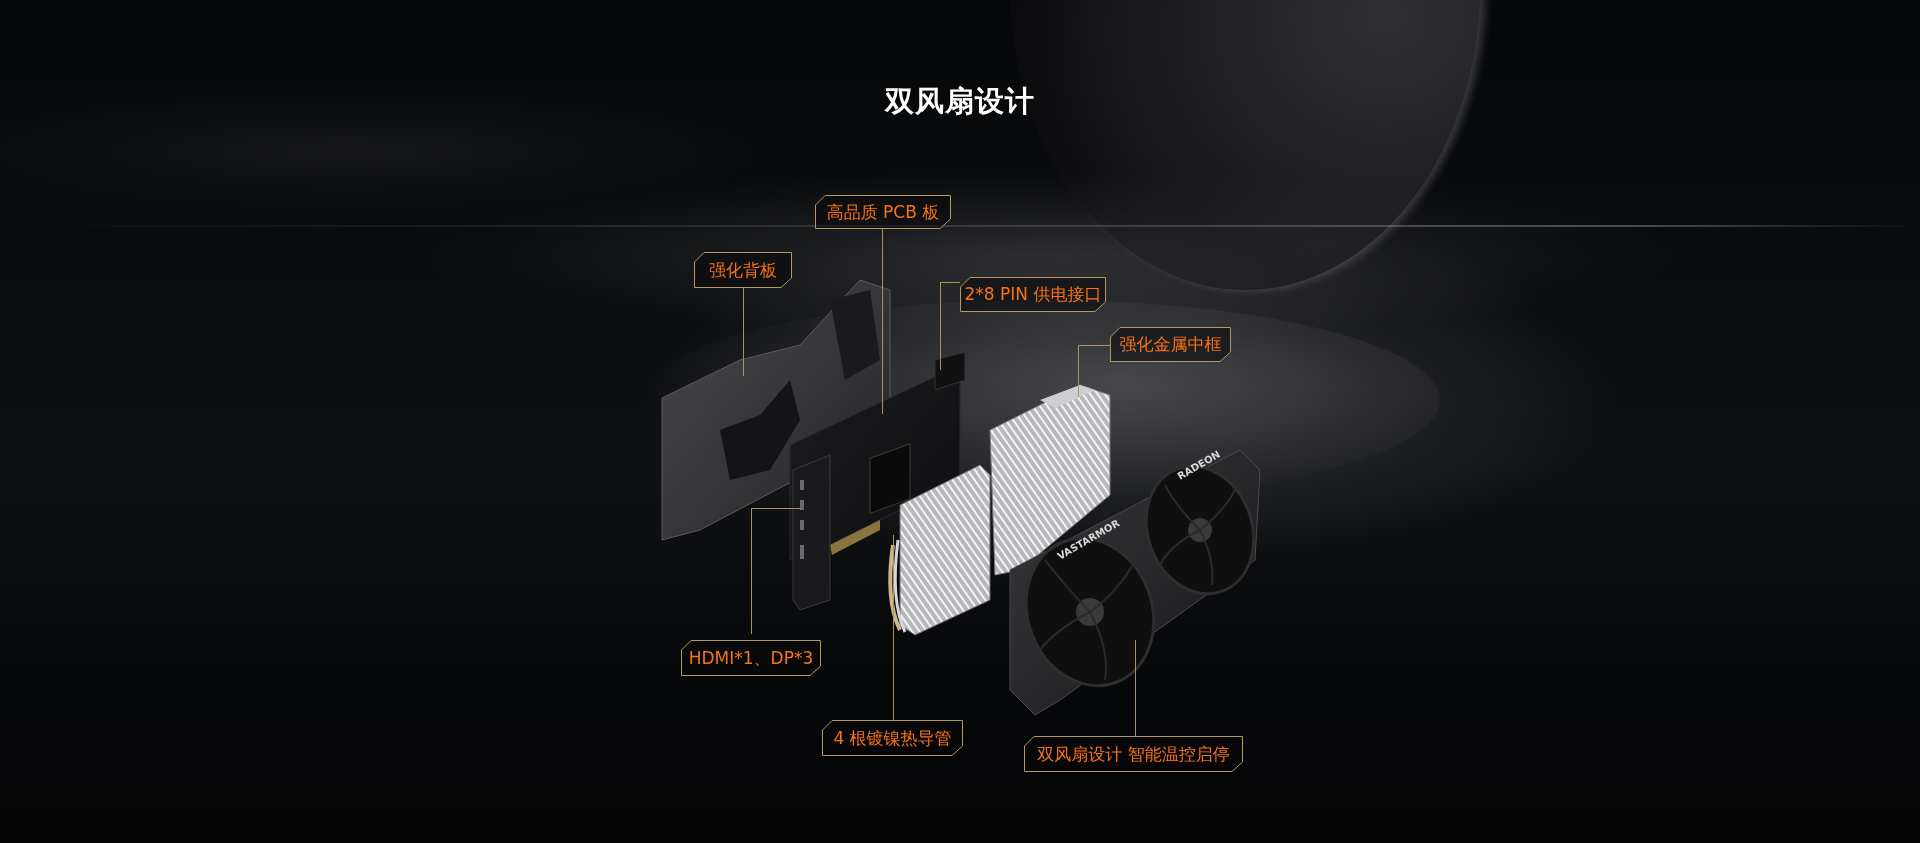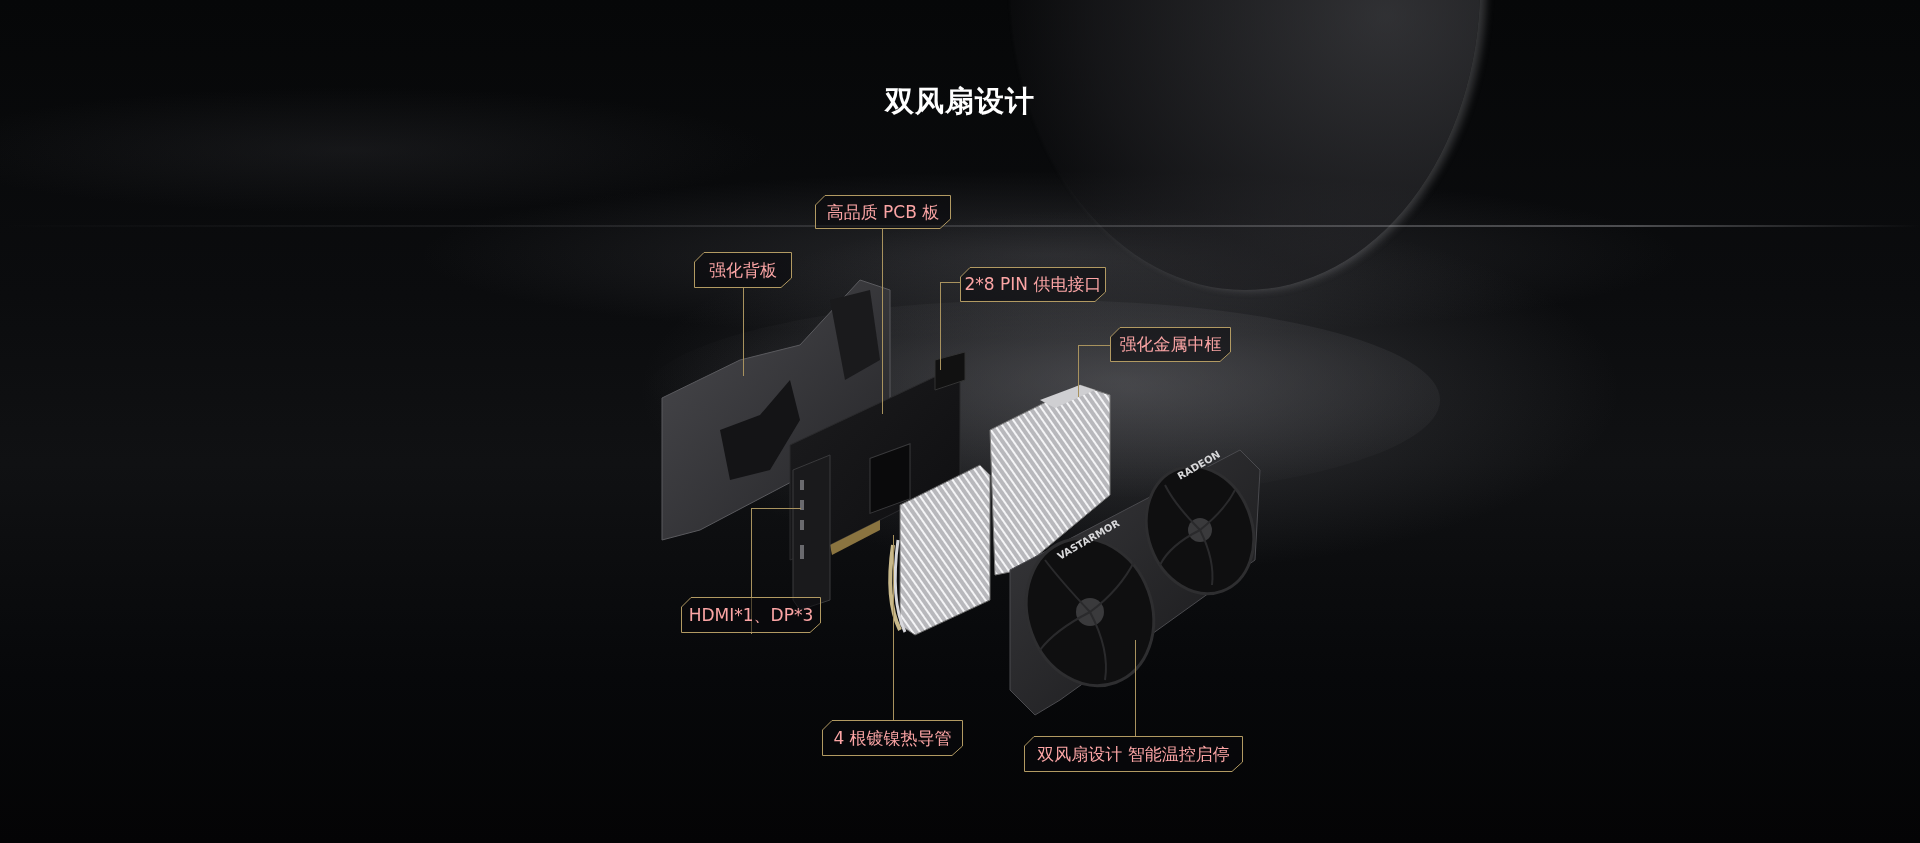--- a/index.html
+++ b/index.html
@@ -28,21 +28,21 @@
     background: radial-gradient(ellipse at 60% 40%, rgba(110,110,115,0.35), rgba(0,0,0,0) 70%);
   }
 
   .title { position:absolute; left:0; width:1920px; top:82px; text-align:center;
     font-size:29px; font-weight:bold; letter-spacing:1px; color:#ffffff; }
 
   
   .gpu { position:absolute; left:0; top:0; width:1920px; height:843px; }
 
   .callout { position:absolute; height:34px; box-sizing:border-box; padding:0 10px;
-    display:flex; align-items:center; font-size:17px; color:#fca5a5; white-space:nowrap;
+    display:flex; align-items:center; font-size:17px; color:#f97316; white-space:nowrap;
     background:rgba(10,10,12,0.55);
     clip-path: polygon(10px 0, 100% 0, 100% calc(100% - 10px), calc(100% - 10px) 100%, 0 100%, 0 10px);
   }
   .callout-frame { position:absolute; pointer-events:none; }
   .leader { position:absolute; background:#a8925e; }
 </style>
 </head>
 <body>
 
 <div class="bg">
@@ -152,35 +152,35 @@
   <div class="callout" style="left:0;top:0;width:136px;background:none;justify-content:center;">高品质 PCB 板</div>
 </div>
 
 <div style="position:absolute;left:694px;top:252px;width:98px;height:36px;border-radius:9px;">
   <svg class="callout-frame" width="98" height="36" style="left:0;top:0;">
       <polygon points="10,0.5 97.5,0.5 97.5,26 87,35.5 0.5,35.5 0.5,10" fill="rgba(10,10,12,0.55)" stroke="#b29a62" stroke-width="1"></polygon>
     </svg>
   <div class="callout" style="left:0;top:1px;width:98px;background:none;justify-content:center;">强化背板</div>
 </div>
 
-<div style="position:absolute;left:960px;top:267px;width:146px;height:35px;">
+<div style="position:absolute;left:960px;top:277px;width:146px;height:35px;">
   <svg class="callout-frame" width="146" height="35" style="left:0;top:0;">
       <polygon points="10,0.5 145.5,0.5 145.5,25 135,34.5 0.5,34.5 0.5,10" fill="rgba(10,10,12,0.55)" stroke="#b29a62" stroke-width="1"></polygon>
     </svg>
   <div class="callout" style="left:0;top:0;width:146px;background:none;justify-content:center;">2*8 PIN 供电接口</div>
 </div>
 
 <div style="position:absolute;left:1110px;top:327px;width:121px;height:34px;">
   <svg class="callout-frame" width="121" height="35" style="left:0;top:0;">
       <polygon points="10,0.5 120.5,0.5 120.5,25 110,34.5 0.5,34.5 0.5,10" fill="rgba(10,10,12,0.55)" stroke="#b29a62" stroke-width="1"></polygon>
     </svg>
   <div class="callout" style="left:0;top:0;width:121px;background:none;justify-content:center;">强化金属中框</div>
 </div>
 
-<div style="position:absolute;left:681px;top:597px;width:116px;height:36px;padding-left:24px;">
+<div style="position:absolute;left:681px;top:640px;width:116px;height:36px;padding-left:24px;">
   <svg class="callout-frame" width="140" height="36" style="left:0;top:0;">
       <polygon points="10,0.5 139.5,0.5 139.5,26 129,35.5 0.5,35.5 0.5,10" fill="rgba(10,10,12,0.55)" stroke="#b29a62" stroke-width="1"></polygon>
     </svg>
   <div class="callout" style="left:0;top:1px;width:140px;background:none;justify-content:center;">HDMI*1、DP*3</div>
 </div>
 
 <div style="position:absolute;left:822px;top:720px;width:119px;height:36px;">
   <svg class="callout-frame" width="141" height="36" style="left:0;top:0;">
       <polygon points="10,0.5 140.5,0.5 140.5,26 130,35.5 0.5,35.5 0.5,10" fill="rgba(10,10,12,0.55)" stroke="#b29a62" stroke-width="1"></polygon>
     </svg>

